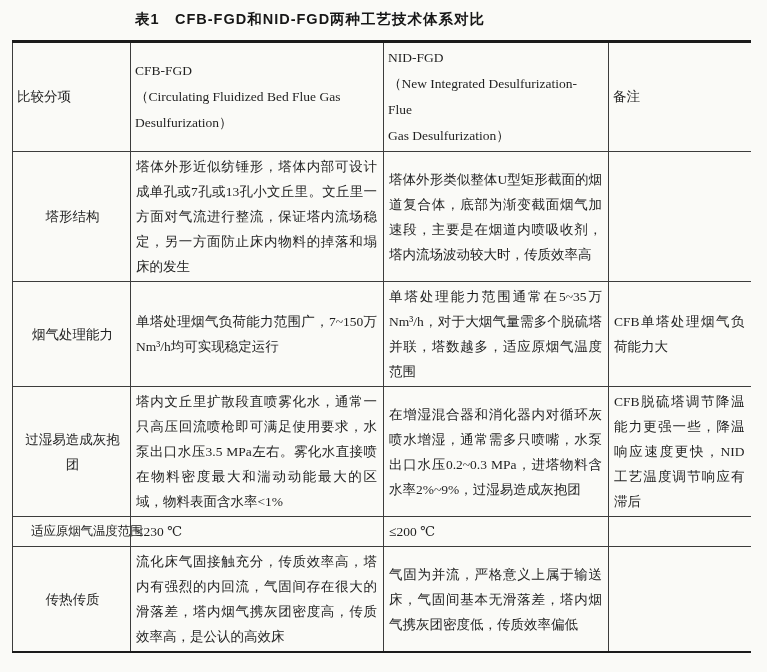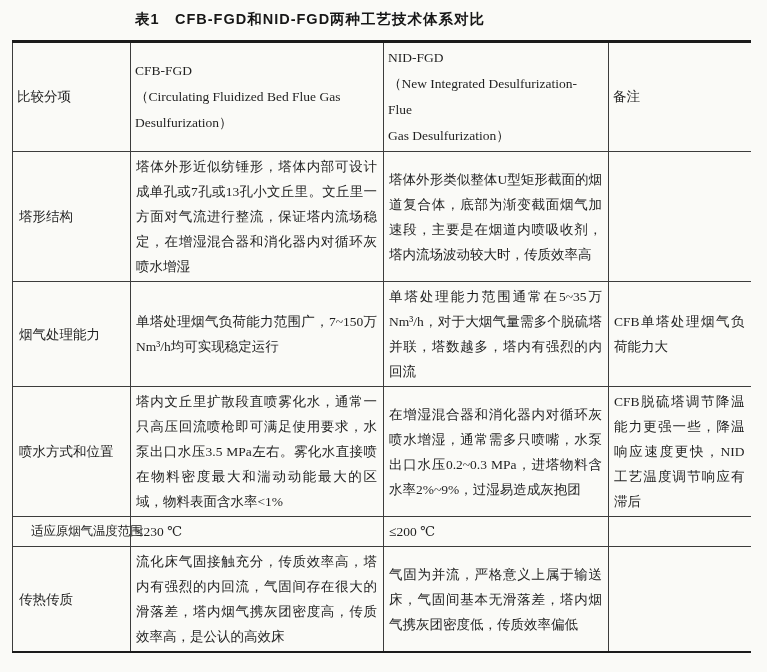--- a/index.html
+++ b/index.html
@@ -49,21 +49,21 @@
   tbody tr.r3 { height:124px; }
   tbody tr.r4 { height:30px; }
   tbody tr.r5 { height:53px; }
   tbody tr.r6 { height:101px; }
   tbody td {
     line-height:25px;
     padding:2px 6px 2px 5px;
     text-align:justify;
   }
   td.col-label {
-    text-align:left;
+    text-align:center;
     padding:2px 4px 2px 6px;
   }
   td.col-label.tight {
     white-space:nowrap;
     font-size:12.6px;
     padding:2px 1px 2px 18px;
     letter-spacing:-0.2px;
   }
 </style>
 </head>
@@ -92,32 +92,32 @@
           <span class="hline">NID-FGD</span>
           <span class="hline">（New Integrated Desulfurization- Flue</span>
           <span class="hline">Gas Desulfurization）</span>
         </th>
         <th>备注</th>
       </tr>
     </thead>
     <tbody>
       <tr class="r1">
         <td class="col-label">塔形结构</td>
-        <td>塔体外形近似纺锤形，塔体内部可设计成单孔或7孔或13孔小文丘里。文丘里一方面对气流进行整流，保证塔内流场稳定，在增湿混合器和消化器内对循环灰喷水增湿</td>
+        <td>塔体外形近似纺锤形，塔体内部可设计成单孔或7孔或13孔小文丘里。文丘里一方面对气流进行整流，保证塔内流场稳定，另一方面防止床内物料的掉落和塌床的发生</td>
         <td>塔体外形类似整体U型矩形截面的烟道复合体，底部为渐变截面烟气加速段，主要是在烟道内喷吸收剂，塔内流场波动较大时，传质效率高</td>
         <td></td>
       </tr>
       <tr class="r2">
         <td class="col-label">烟气处理能力</td>
         <td>单塔处理烟气负荷能力范围广，7~150万Nm³/h均可实现稳定运行</td>
-        <td>单塔处理能力范围通常在5~35万Nm³/h，对于大烟气量需多个脱硫塔并联，塔数越多，塔内有强烈的内回流</td>
+        <td>单塔处理能力范围通常在5~35万Nm³/h，对于大烟气量需多个脱硫塔并联，塔数越多，适应原烟气温度范围</td>
         <td>CFB单塔处理烟气负荷能力大</td>
       </tr>
       <tr class="r3">
-        <td class="col-label">喷水方式和位置</td>
+        <td class="col-label">过湿易造成灰抱团</td>
         <td>塔内文丘里扩散段直喷雾化水，通常一只高压回流喷枪即可满足使用要求，水泵出口水压3.5 MPa左右。雾化水直接喷在物料密度最大和湍动动能最大的区域，物料表面含水率&lt;1%</td>
         <td>在增湿混合器和消化器内对循环灰喷水增湿，通常需多只喷嘴，水泵出口水压0.2~0.3 MPa，进塔物料含水率2%~9%，过湿易造成灰抱团</td>
         <td>CFB脱硫塔调节降温能力更强一些，降温响应速度更快，NID工艺温度调节响应有滞后</td>
       </tr>
       <tr class="r4">
         <td class="col-label tight">适应原烟气温度范围</td>
         <td>≤230 ℃</td>
         <td>≤200 ℃</td>
         <td></td>
       </tr>

